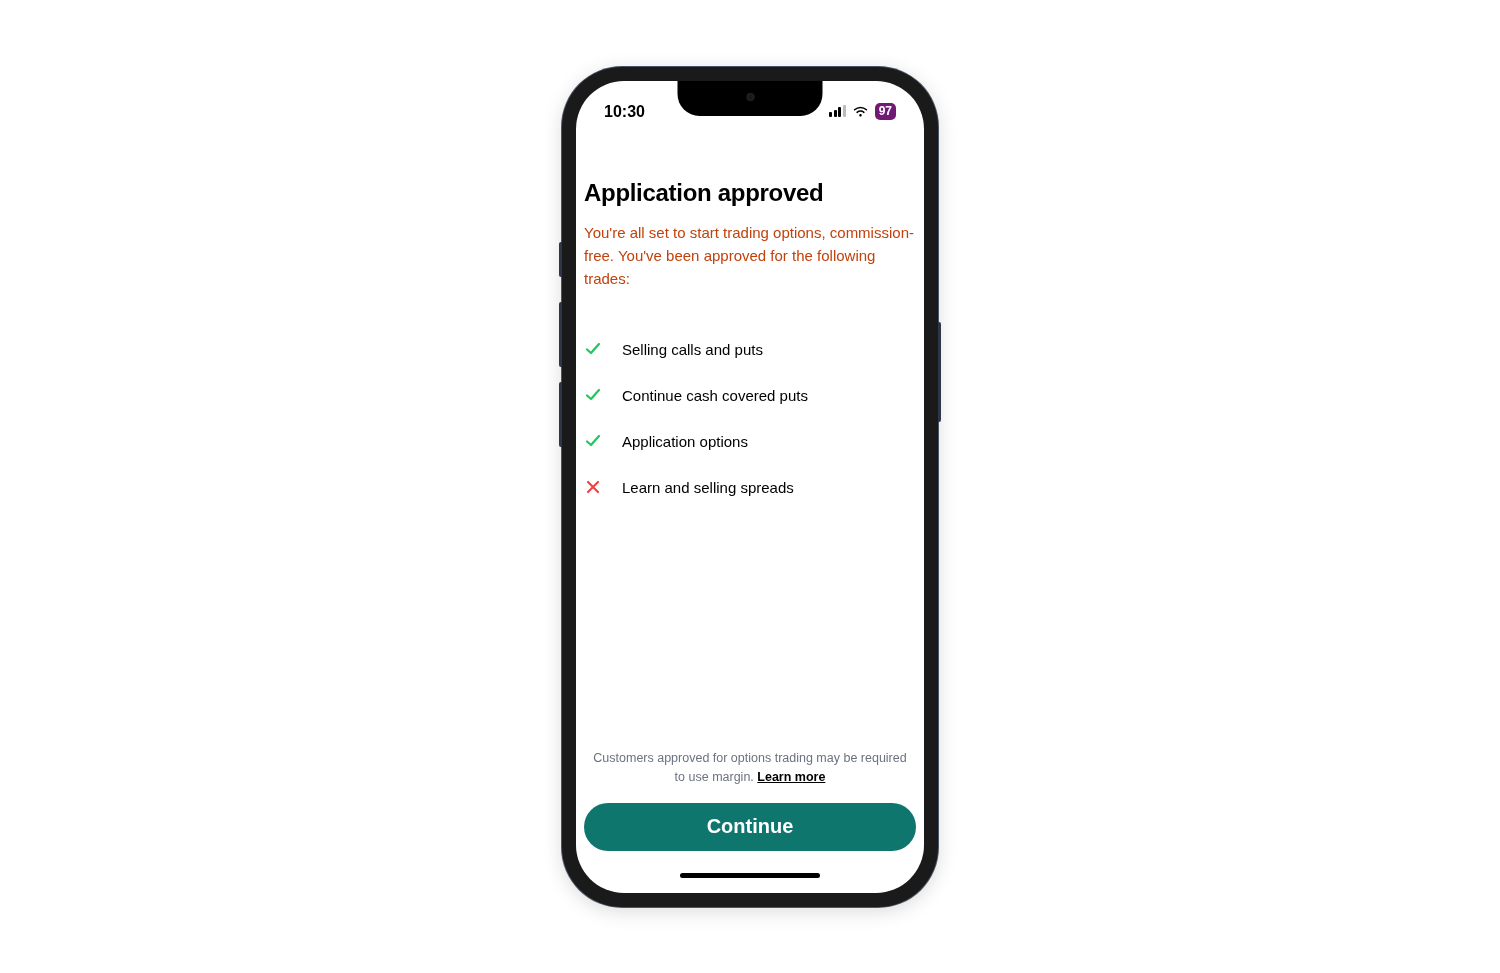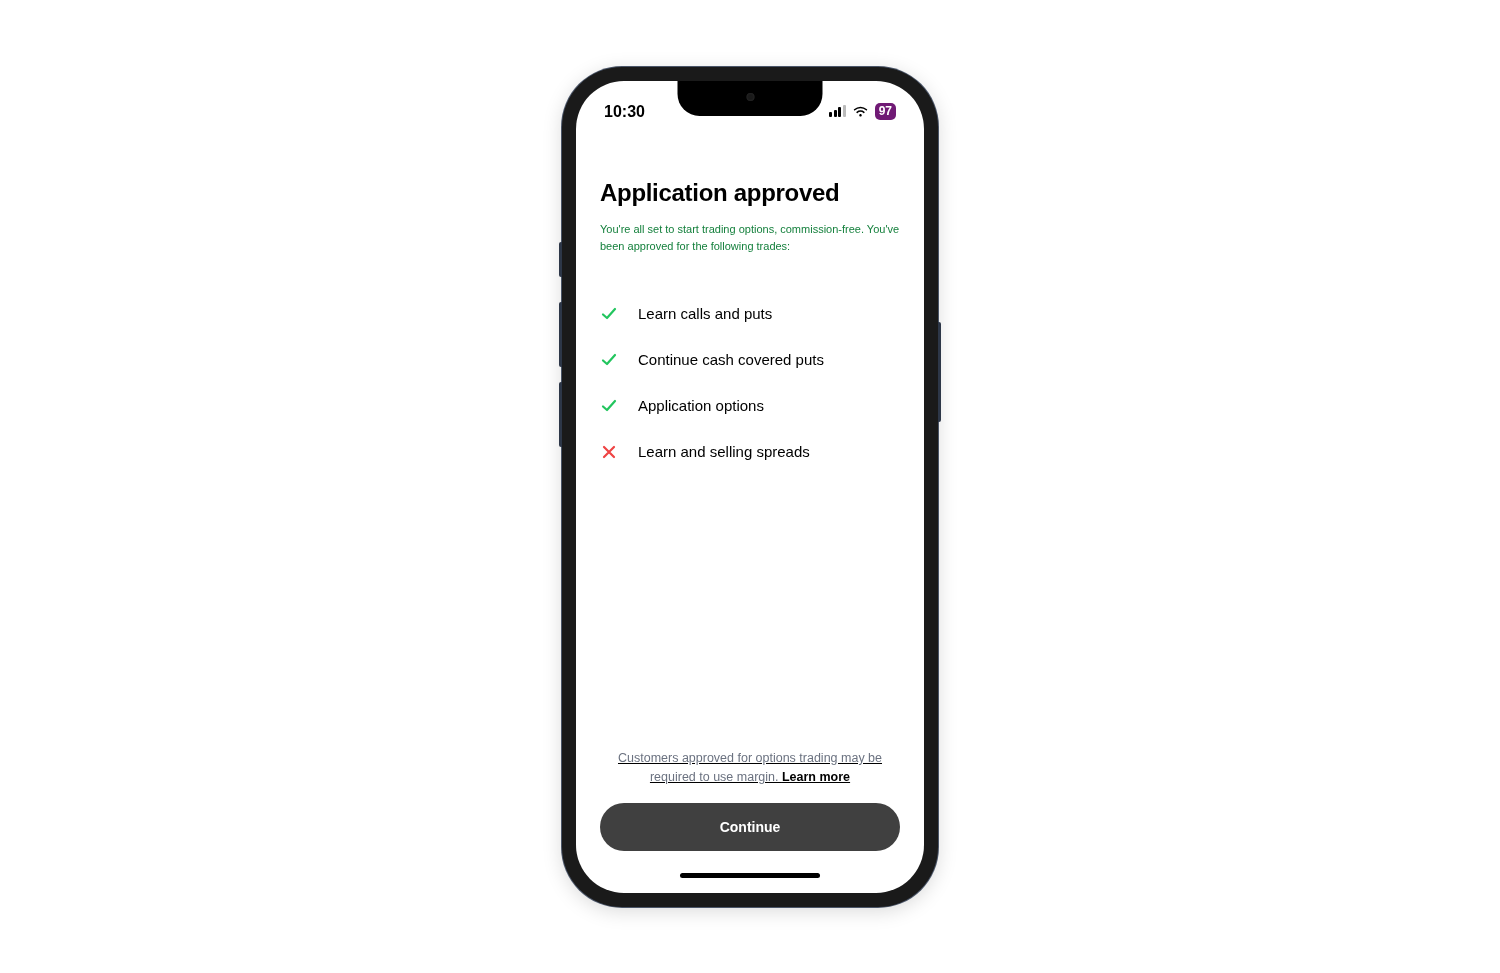--- a/index.html
+++ b/index.html
@@ -130,36 +130,36 @@
       background: #701a75;
       color: #fff;
       border-radius: 5px;
       padding: 1px 4px;
       font-size: 12px;
       font-weight: 700;
       line-height: 1.2;
     }
     .content {
       flex: 1;
-      padding: 0 24px;
+      padding: 0 8px;
       display: flex;
       flex-direction: column;
       overflow: hidden;
     }
     .page-title {
       font-size: 24px;
       font-weight: 700;
       color: #000;
       margin-top: 48px;
       margin-bottom: 14px;
       letter-spacing: -0.3px;
     }
     .page-subtitle {
-      font-size: 11px;
-      color: #15803d;
+      font-size: 15px;
+      color: #c2410c;
       line-height: 1.55;
       margin-bottom: 50px;
     }
     .trade-list {
       display: flex;
       flex-direction: column;
       gap: 28px;
     }
     .trade-item {
       display: flex;
@@ -174,44 +174,43 @@
       align-items: center;
       justify-content: center;
     }
     .trade-label {
       font-size: 15px;
       color: #000;
     }
     .footer {
       margin-top: auto;
       padding-bottom: 8px;
-      text-decoration: underline;
     }
     .disclaimer {
       text-align: center;
       font-size: 12.5px;
       color: #6b7280;
       line-height: 1.5;
       margin-bottom: 16px;
       padding: 0 6px;
     }
     .learn-more {
       color: #000;
       text-decoration: underline;
       font-weight: 600;
       cursor: pointer;
     }
     .continue-button {
       width: 100%;
-      background: #404040;
+      background: #0f766e;
       color: #fff;
       border: none;
       border-radius: 26px;
       height: 48px;
-      font-size: 14px;
+      font-size: 20px;
       font-weight: 700;
       cursor: pointer;
     }
     .home-indicator {
       height: 34px;
       display: flex;
       align-items: center;
       justify-content: center;
     }
     .home-indicator-bar {
@@ -257,21 +256,21 @@
       <h1 class="page-title">Application approved</h1>
       <p class="page-subtitle">You're all set to start trading options, commission-free. You've been approved for the following trades:</p>
 
       <div class="trade-list">
         <div class="trade-item">
           <span class="trade-icon">
             <svg width="18" height="18" viewBox="0 0 18 18">
                 <path d="M3 9.5 L7 13 L15 4" stroke="#22c55e" stroke-width="2.2" fill="none" stroke-linecap="round" stroke-linejoin="round"></path>
               </svg>
           </span>
-          <span class="trade-label">Learn calls and puts</span>
+          <span class="trade-label">Selling calls and puts</span>
         </div>
         <div class="trade-item">
           <span class="trade-icon">
             <svg width="18" height="18" viewBox="0 0 18 18">
                 <path d="M3 9.5 L7 13 L15 4" stroke="#22c55e" stroke-width="2.2" fill="none" stroke-linecap="round" stroke-linejoin="round"></path>
               </svg>
           </span>
           <span class="trade-label">Continue cash covered puts</span>
         </div>
         <div class="trade-item">

